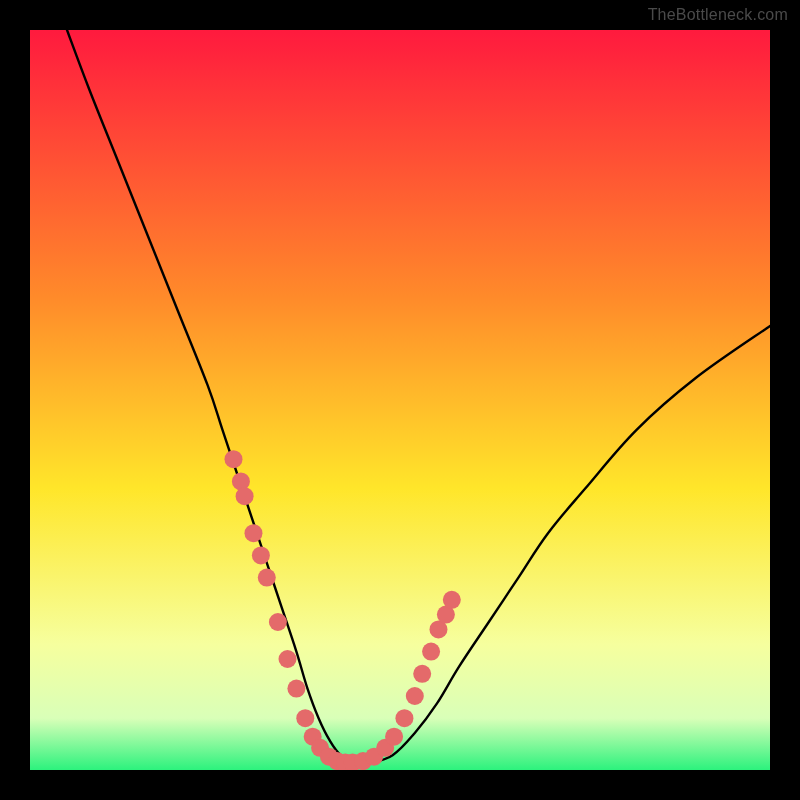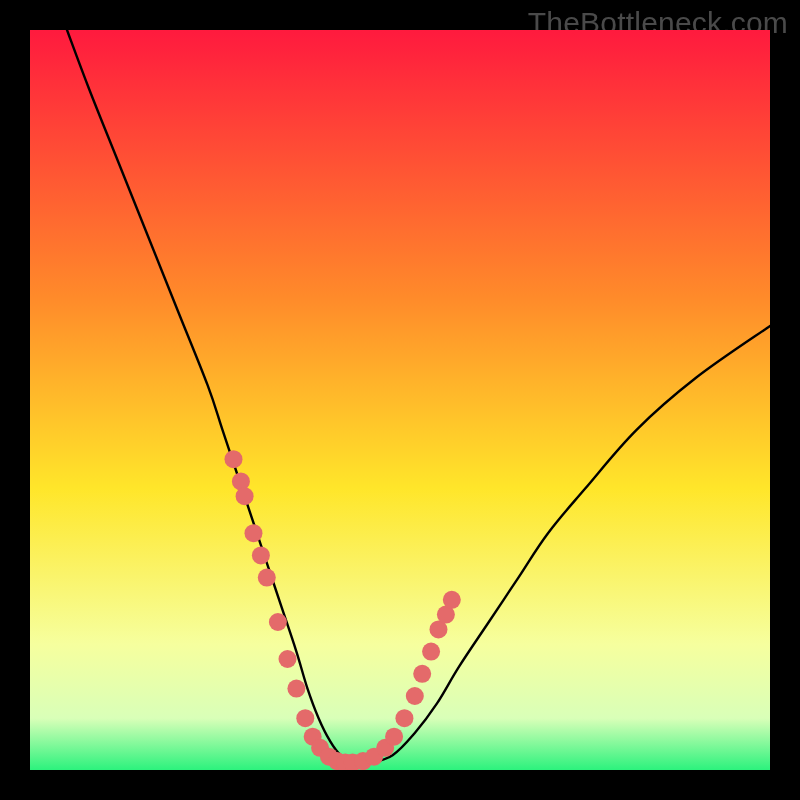--- a/index.html
+++ b/index.html
@@ -8,21 +8,21 @@
     position: relative;
     width: 800px;
     height: 800px;
     background: #000;
   }
   .watermark {
     position: absolute;
     top: 6px;
     right: 12px;
     font-family: Arial, Helvetica, sans-serif;
-    font-size: 30px;
+    font-size: 16px;
     color: #4a4a4a;
     letter-spacing: 0.2px;
     font-weight: 500;
   }
   .plot {
     position: absolute;
     left: 30px;
     top: 30px;
     width: 740px;
     height: 740px;

